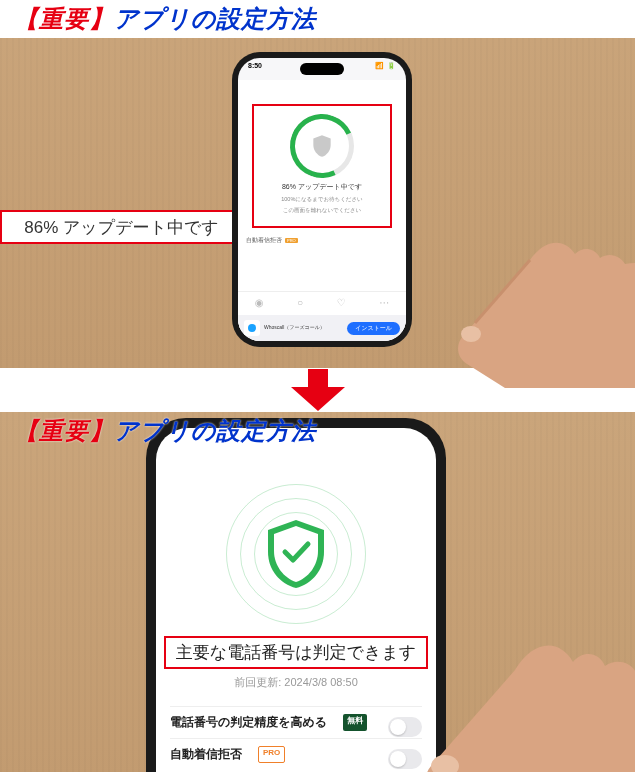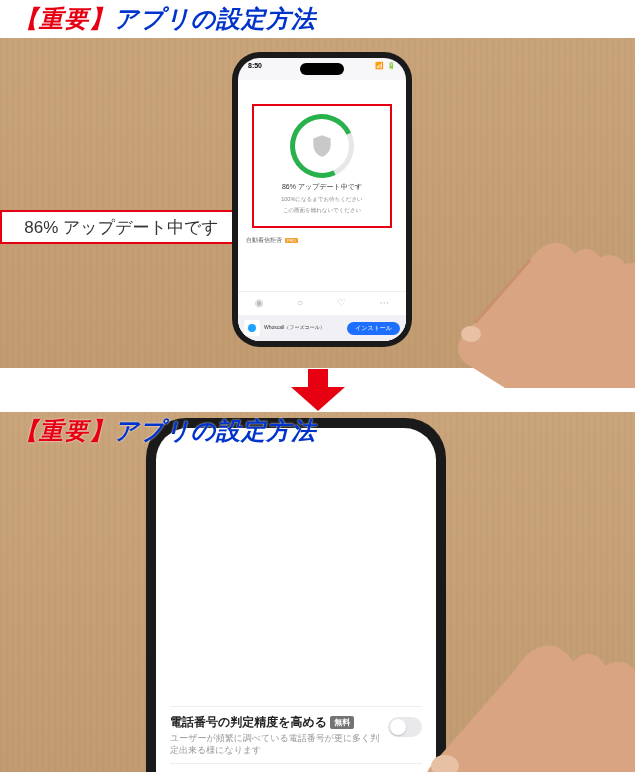--- a/index.html
+++ b/index.html
@@ -224,24 +224,24 @@
   .settings-list {
     position: absolute; left: 0; right: 0; top: 278px;
     padding: 0 14px;
   }
   .set-row {
     padding: 7px 0;
     border-top: 0.5px solid #eee;
     display: flex; flex-direction: column; gap: 2px;
     position: relative;
   }
-  .set-title { font-size: 12px; color: #222; font-weight: 600; display:flex; align-items:center; gap:3px;}
+  .set-title { font-size: 12px; color: #222; font-weight: 600; display:flex; gap:16px;}
   .set-sub { font-size: 9px; color: #999; line-height:1.3; padding-right: 40px;}
   .tag { font-size: 8px; padding: 1px 4px; border-radius: 2px; color:#fff; font-weight:700;}
-  .tag-free { background:#737373; }
+  .tag-free { background:#14532d; }
   .tag-pro { background:#fff; color:#f0802a; border:1px solid #f0802a; }
   .toggle {
     position: absolute; right: 0; top: 10px;
     width: 34px; height: 20px; background:#e9e9ec; border-radius:10px;
   }
   .toggle::after{
     content:''; position:absolute; left:2px; top:2px;
     width:16px; height:16px; background:#fff; border-radius:50%;
     box-shadow:0 1px 2px rgba(0,0,0,0.2);
   }
@@ -331,28 +331,46 @@
   <svg class="big-arrow" viewBox="0 0 54 42">
     <path fill="#e60012" d="M17 0 H37 V18 H54 L27 42 L0 18 H17 Z"></path>
   </svg>
 </div>
 
 <div class="panel2">
 
   <div class="phone2">
     <div class="phone2-screen">
 
+      <div class="shield2-zone">
+        <div class="rings2">
+          <div class="r2 r2a"></div>
+            <div class="r2 r2b"></div>
+            <div class="r2 r2c"></div>
+          <svg class="shield2" viewBox="0 0 64 72">
+            <path fill="#2fb455" d="M32 2 L60 12 V34 C60 52 48 66 32 70 C16 66 4 52 4 34 V12 Z"></path>
+            <path fill="#fff" d="M32 8 L54 16 V33 C54 48 44 60 32 64 C20 60 10 48 10 33 V16 Z"></path>
+            <path fill="none" stroke="#2fb455" stroke-width="5" stroke-linecap="round" stroke-linejoin="round" d="M21 34 L29 42 L44 26"></path>
+          </svg>
+        </div>
+        <div class="red-box2">
+          <span>主要な電話番号は判定できます</span>
+        </div>
+        <div class="update-time">
+          <span>前回更新:</span>
+          <span>2024/3/8 08:50</span>
+        </div>
+      </div>
 
       <div class="settings-list">
         <div class="set-row">
           <div class="set-title">
             <span>電話番号の判定精度を高める</span>
             <span class="tag tag-free">無料</span>
           </div>
-          <div class="set-sub">ユーザーが頻繁に調べている電話番号が更に多く判定出来る様になります</div>
           <div class="toggle"></div>
         </div>
         <div class="set-row">
           <div class="set-title">
             <span>自動着信拒否</span>
             <span class="tag tag-pro">PRO</span>
           </div>
 
           <div class="toggle"></div>
         </div>

